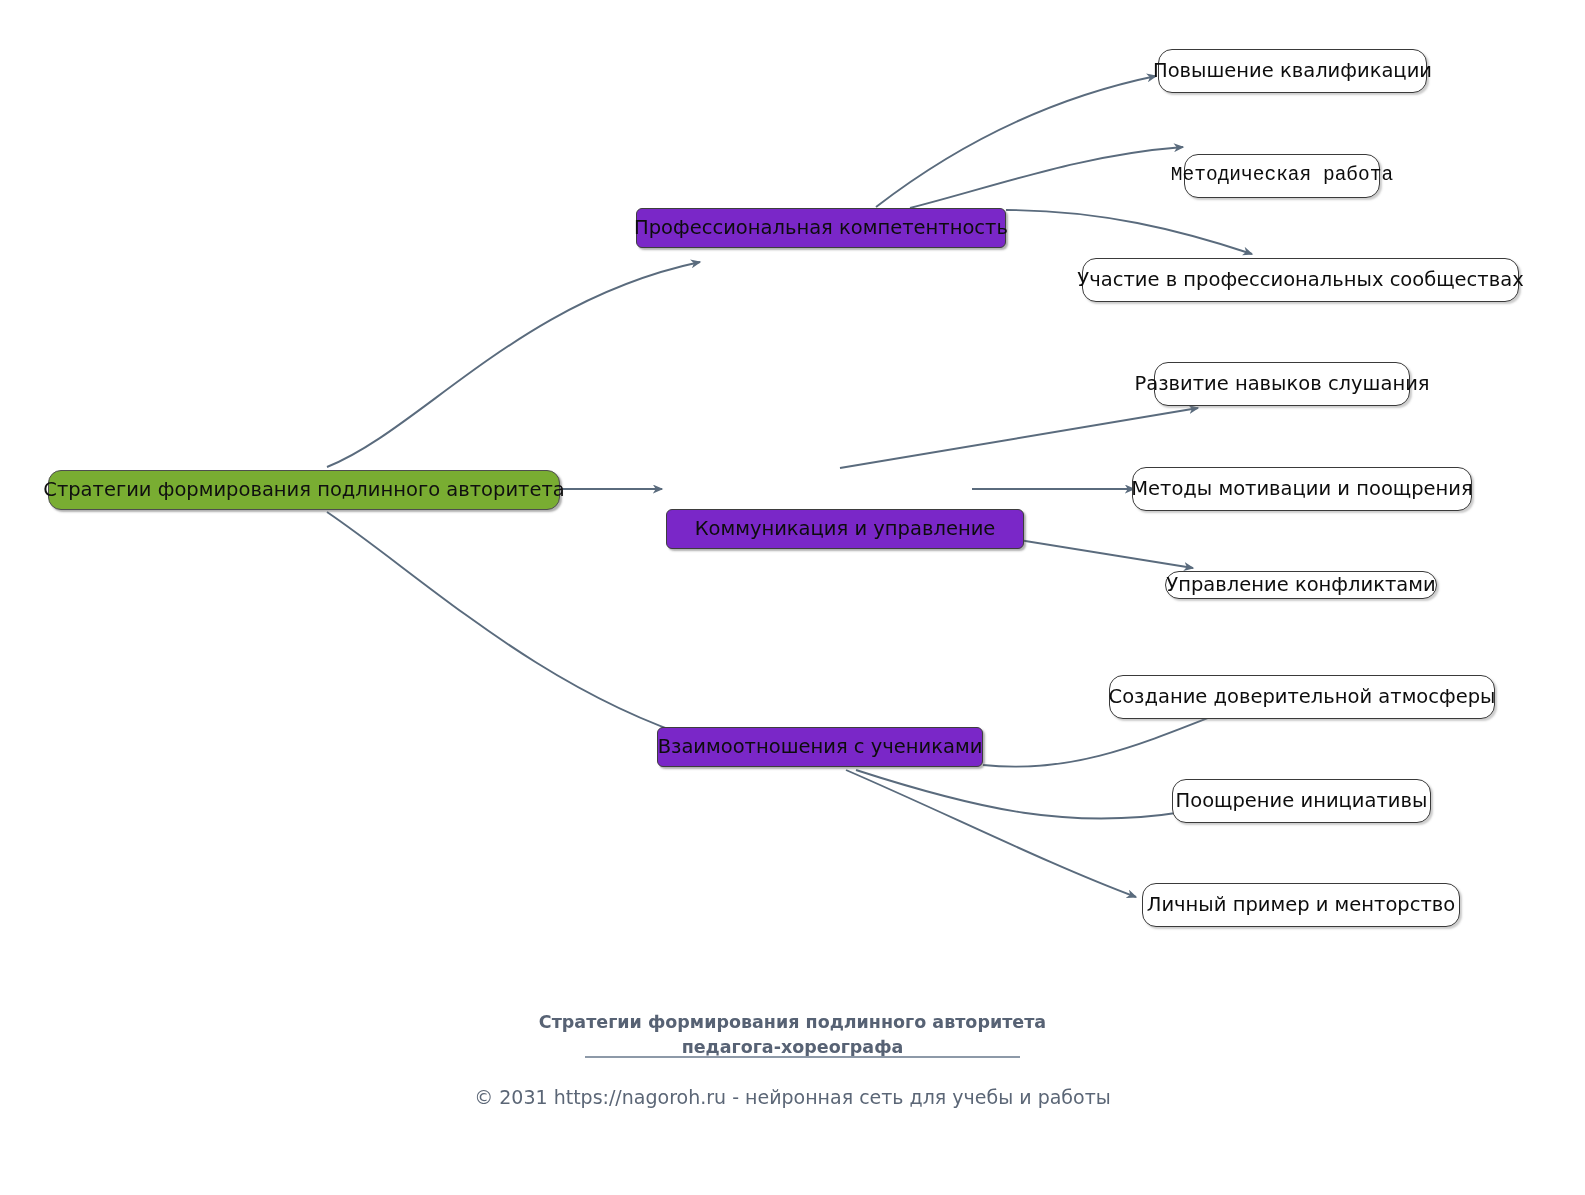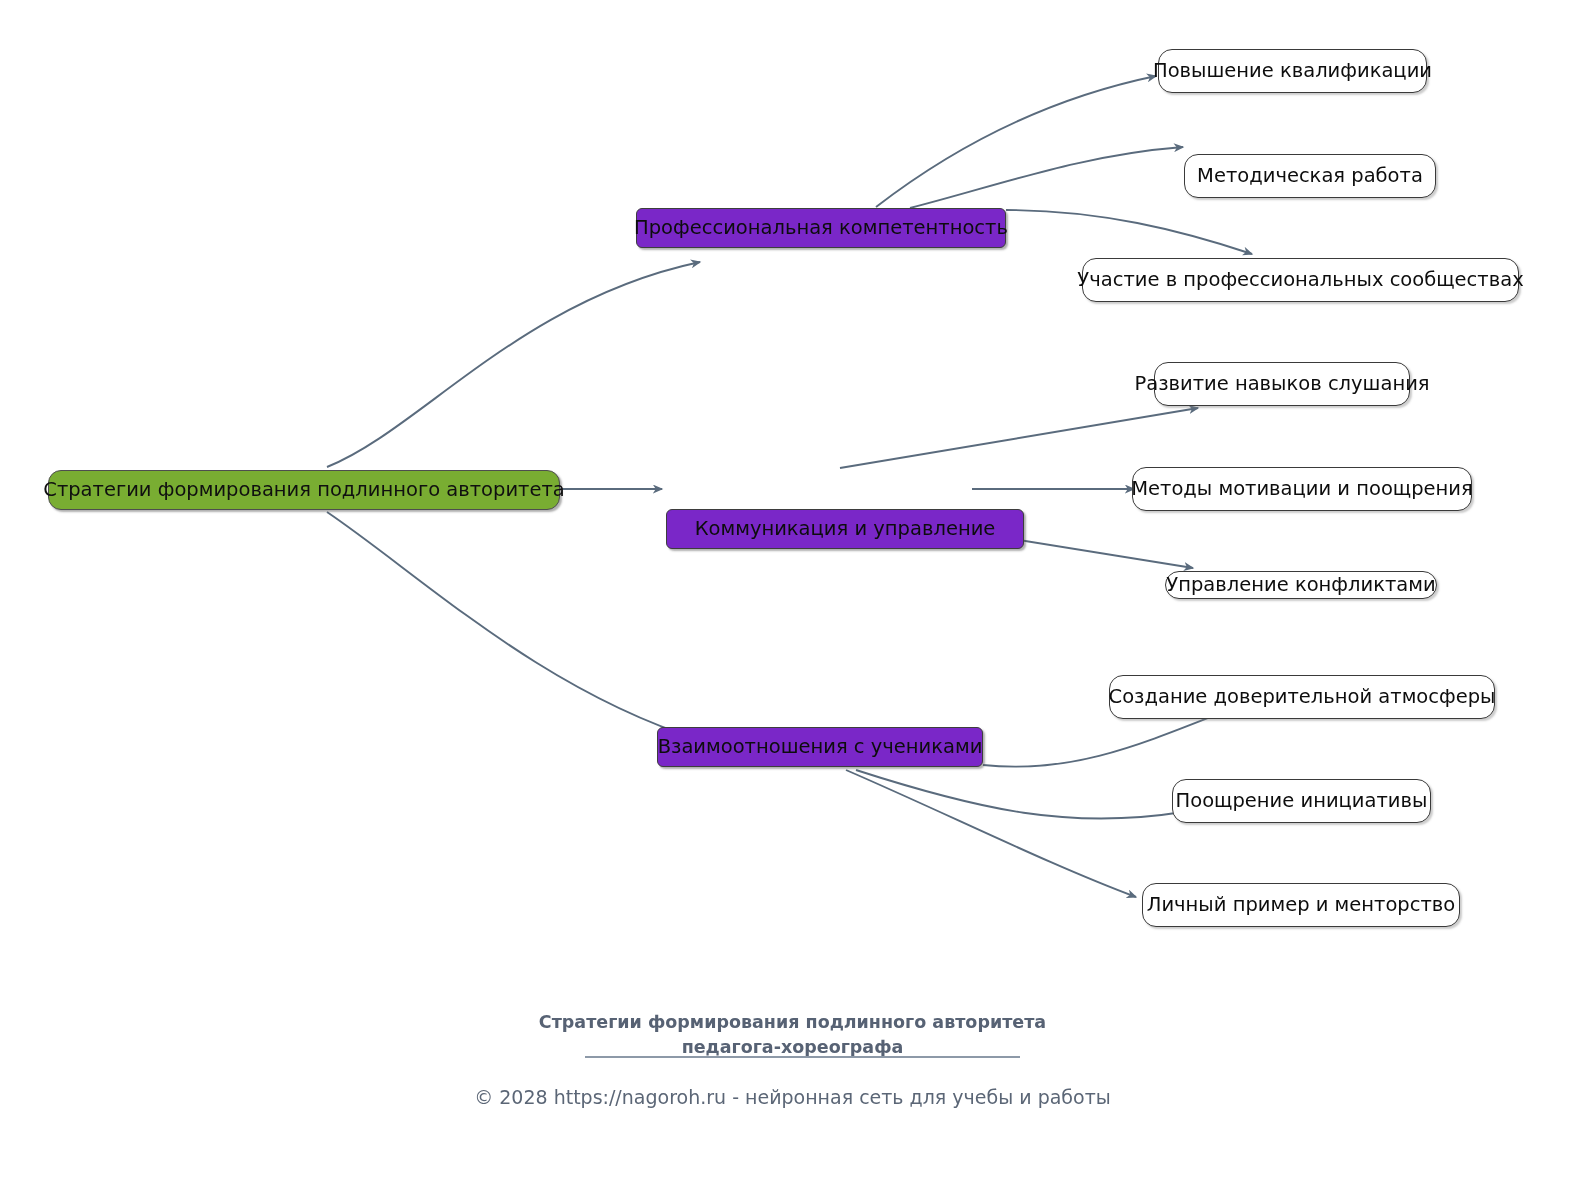--- a/index.html
+++ b/index.html
@@ -149,21 +149,21 @@
   </div>
 
   <div class="node branch" style="left:636px; top:208px; width:370px; height:40px;">
     <span class="node-label">Профессиональная компетентность</span>
   </div>
 
   <div class="node leaf" style="left:1158px; top:49px; width:269px; height:44px;">
     <span class="node-label">Повышение квалификации</span>
   </div>
 
-  <div class="node leaf" style="left:1184px; top:154px; width:252px; height:44px;">
+  <div class="node leaf" style="left:1184px; top:154px; width:196px; height:44px;font-family:Liberation Mono, monospace;">
     <span class="node-label">Методическая работа</span>
   </div>
 
   <div class="node leaf" style="left:1082px; top:258px; width:437px; height:44px;">
     <span class="node-label">Участие в профессиональных сообществах</span>
   </div>
 
   <div class="node branch" style="left:666px; top:469px; width:358px; height:40px;margin-top:40px;">
     <span class="node-label">Коммуникация и управление</span>
   </div>
@@ -194,15 +194,15 @@
 
   <div class="node leaf" style="left:1142px; top:883px; width:318px; height:44px;">
     <span class="node-label">Личный пример и менторство</span>
   </div>
 
   <div class="footer-title">
     <div>Стратегии формирования подлинного авторитета</div>
     <div>педагога-хореографа</div>
   </div>
   <div class="footer-rule"></div>
-  <div class="footer-copy">© 2028 https://nagoroh.ru - нейронная сеть для учебы и работы</div>
+  <div class="footer-copy">© 2031 https://nagoroh.ru - нейронная сеть для учебы и работы</div>
 
 </div>
 
 </body></html>

